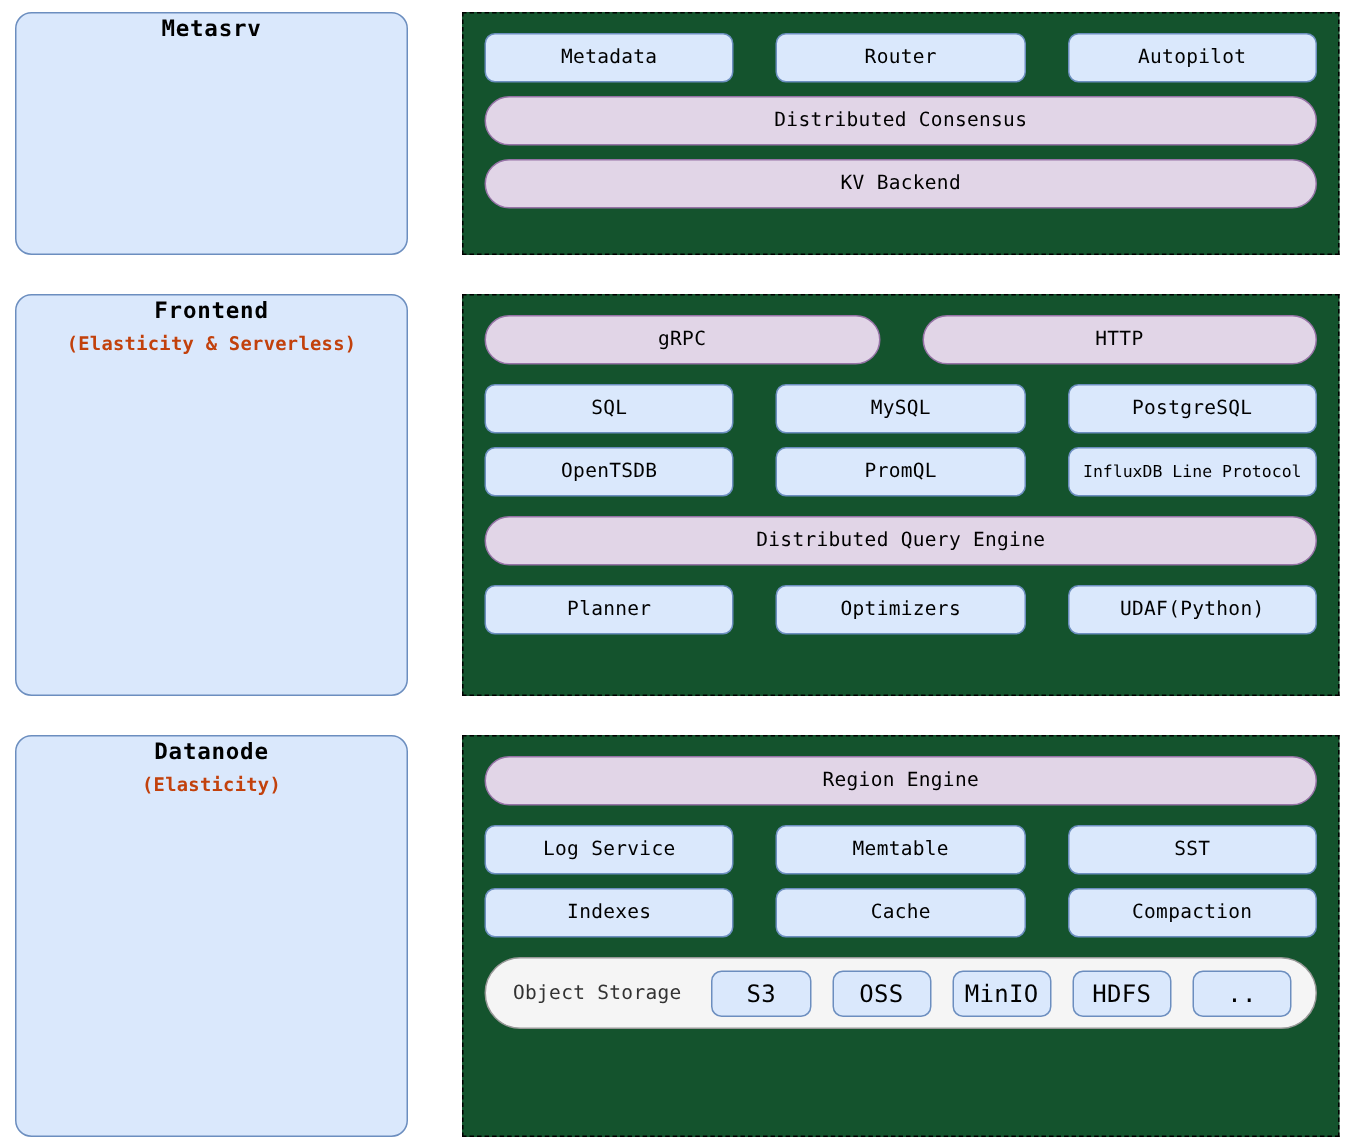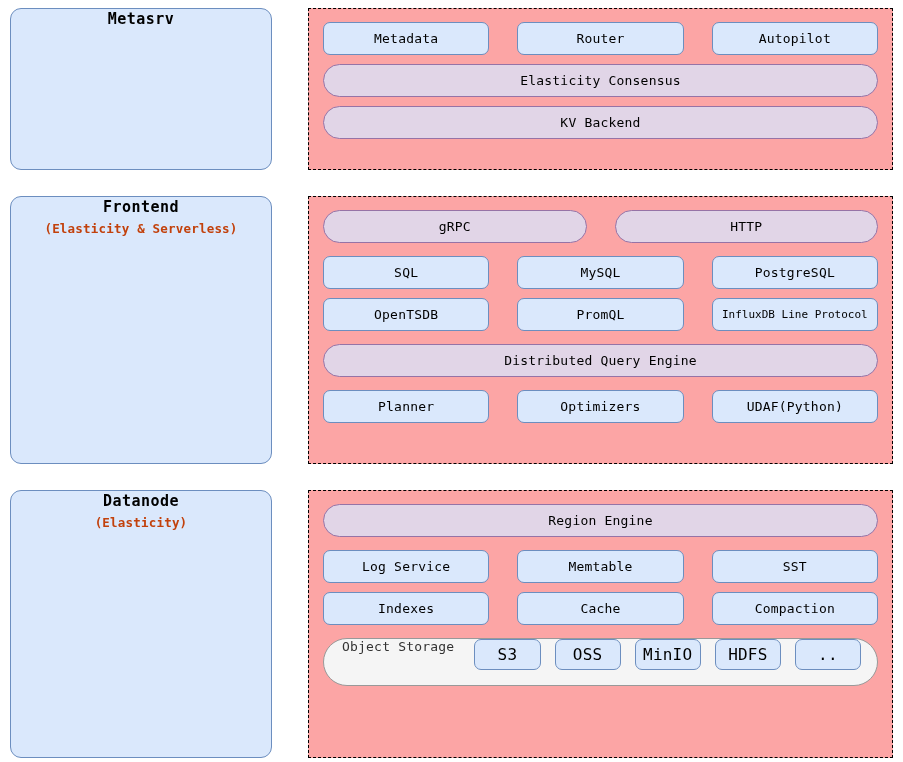--- a/index.html
+++ b/index.html
@@ -58,21 +58,21 @@
     letter-spacing: 0.2px;
     line-height: 1.45;
     margin-top: 1px;
   }
 
   
   .detail-box {
     flex: 1 1 auto;
     margin-left: 36px;
     border: 1.6px dashed #000000;
-    background: #fca5a5;
+    background: #14532d;
     padding: 13px 14px;
     display: flex;
     flex-direction: column;
   }
 
   .stack { display: flex; flex-direction: column; width: 100%; }
 
   
   .item-row {
     display: flex;
@@ -114,20 +114,21 @@
     justify-content: center;
     font-size: 13px;
     color: #000000;
     letter-spacing: 0.2px;
     white-space: nowrap;
   }
 
   
   .storage-group {
     display: flex;
+    align-items: center;
     width: 100%;
     height: 48px;
     background: #f5f5f5;
     border: 1.3px solid #999999;
     border-radius: 24px;
     padding: 0 16px 0 18px;
     gap: 14px;
   }
   .storage-label {
     font-size: 13px;
@@ -165,21 +166,21 @@
     <div class="detail-box">
       <div class="stack">
 
         <div class="item-row">
           <div class="chip">Metadata</div>
           <div class="chip">Router</div>
           <div class="chip">Autopilot</div>
         </div>
 
         <div class="item-row">
-          <div class="pill">Elasticity Consensus</div>
+          <div class="pill">Distributed Consensus</div>
         </div>
 
         <div class="item-row">
           <div class="pill">KV Backend</div>
         </div>
 
       </div>
     </div>
   </div>
 

